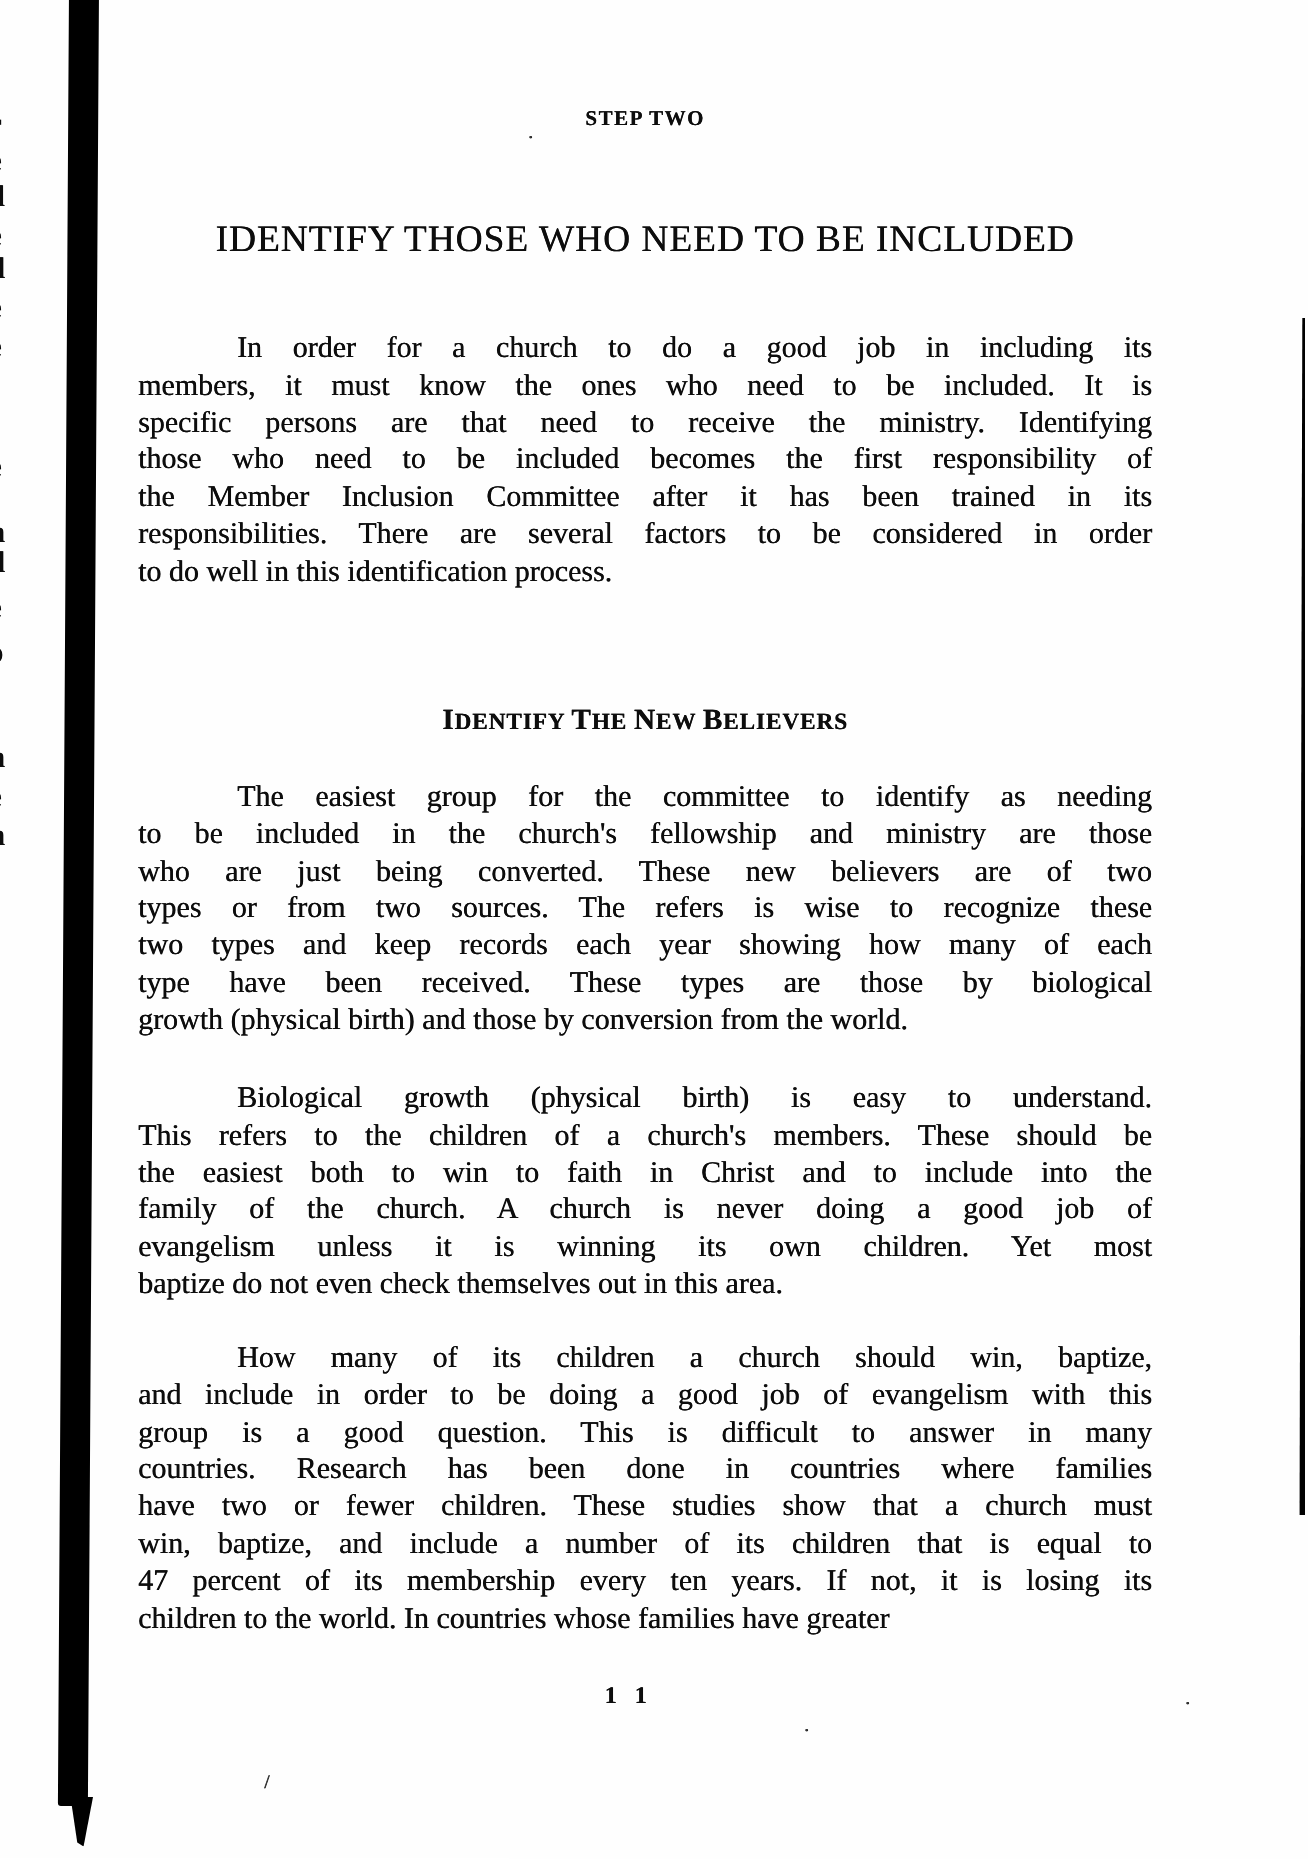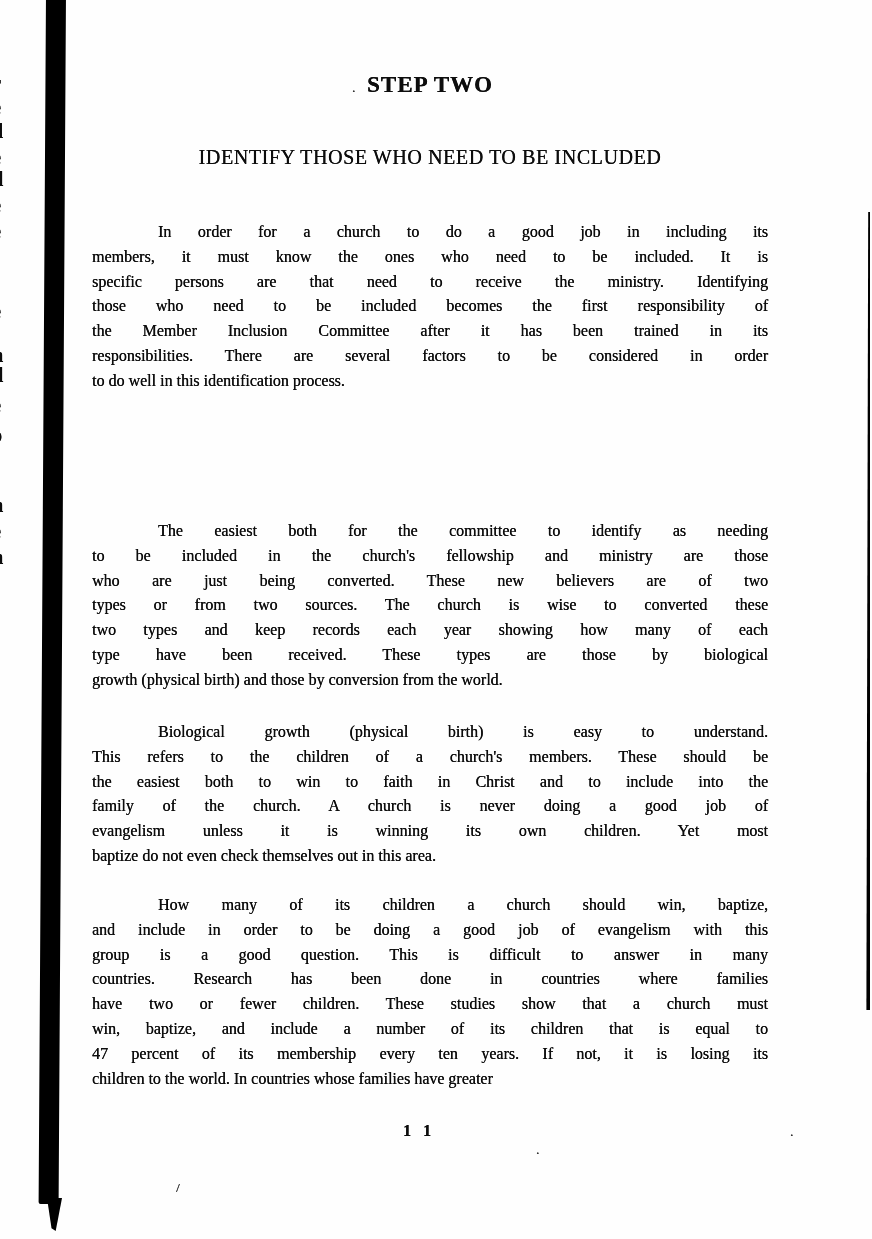--- a/index.html
+++ b/index.html
@@ -8,27 +8,27 @@
   .page *{text-shadow:0.25px 0 0 var(--ink,#0d0d0d);}
 
   
   .binding-bar{position:absolute;left:46px;top:-8px;width:20px;height:1212px;background:var(--bar,#000);transform:rotate(0.35deg);transform-origin:top center;border-radius:2px;}
   .binding-bar-tail{position:absolute;left:47px;top:1198px;width:15px;height:33px;background:var(--bar,#000);clip-path:polygon(0 0,100% 0,58% 100%,30% 92%);}
   .right-edge-line{position:absolute;right:2px;top:212px;width:4px;height:798px;background:var(--bar,#000);clip-path:polygon(55% 0,100% 0,100% 100%,10% 100%,10% 99%,45% 20%);}
   .edge-fragments span{position:absolute;left:-8px;font-size:20px;font-weight:bold;color:var(--ink,#0d0d0d);}
   .artifacts span{position:absolute;font-size:13px;color:#333;}
 
   
-  .step-title{position:absolute;top:72px;left:92px;width:676px;margin:0;text-align:center;font-size:23px;font-weight:bold;letter-spacing:1px;}
-  .chapter-heading{position:absolute;top:146px;left:92px;width:676px;margin:0;text-align:center;font-size:20px;font-weight:500;letter-spacing:0.6px;}
+  .step-title{position:absolute;top:72px;left:92px;width:676px;margin:0;text-align:center;font-size:14px;font-weight:bold;letter-spacing:1px;}
+  .chapter-heading{position:absolute;top:146px;left:92px;width:676px;margin:0;text-align:center;font-size:25px;font-weight:500;letter-spacing:0.6px;}
   .section-heading{position:absolute;top:470px;left:92px;width:676px;margin:0;text-align:center;font-size:15.5px;font-weight:600;letter-spacing:0.6px;}
   .section-heading .bc{font-size:19.5px;}
 
   
-  .para{position:absolute;left:92px;width:676px;font-size:16px;line-height:24.8px;}
+  .para{position:absolute;left:92px;width:676px;font-size:20px;line-height:24.8px;}
   .para-1{top:220px;}
   .para-2{top:519px;}
   .para-3{top:720px;}
   .para-4{top:893px;}
   .line{text-align:justify;text-align-last:justify;white-space:normal;}
   .line.indent{padding-left:66px;}
   .line.last{text-align-last:left;}
 
   .page-number{position:absolute;top:1122px;left:419px;transform:translateX(-50%);font-size:16px;font-weight:700;letter-spacing:4px;white-space:pre;}
 </style>
@@ -63,26 +63,27 @@
   <div class="para para-1">
       <div class="line indent">In order for a church to do a good job in including its</div>
       <div class="line">members, it must know the ones who need to be included.  It is</div>
       <div class="line">specific persons are that need to receive the ministry.  Identifying</div>
       <div class="line">those who need to be included becomes the first responsibility of</div>
       <div class="line">the Member Inclusion Committee after it has been trained in its</div>
       <div class="line">responsibilities.  There are several factors to be considered in order</div>
       <div class="line last">to do well in this identification process.</div>
     </div>
 
+  <h3 class="section-heading smallcaps"><span class="bc">I</span>DENTIFY <span class="bc">T</span>HE <span class="bc">N</span>EW <span class="bc">B</span>ELIEVERS</h3>
 
   <div class="para para-2">
-      <div class="line indent">The easiest both for the committee to identify as needing</div>
+      <div class="line indent">The easiest group for the committee to identify as needing</div>
       <div class="line">to be included in the church's fellowship and ministry are those</div>
       <div class="line">who are just being converted.  These new believers are of two</div>
-      <div class="line">types or from two sources.  The church is wise to converted these</div>
+      <div class="line">types or from two sources.  The refers is wise to recognize these</div>
       <div class="line">two types and keep records each year showing how many of each</div>
       <div class="line">type have been received.  These types are those by biological</div>
       <div class="line last">growth (physical birth) and those by conversion from the world.</div>
     </div>
   <div class="para para-3">
       <div class="line indent">Biological growth (physical birth) is easy to understand.</div>
       <div class="line">This refers to the children of a church's members.  These should be</div>
       <div class="line">the easiest both to win to faith in Christ and to include into the</div>
       <div class="line">family of the church.  A church is never doing a good job of</div>
       <div class="line">evangelism unless it is winning its own children.  Yet most</div>

